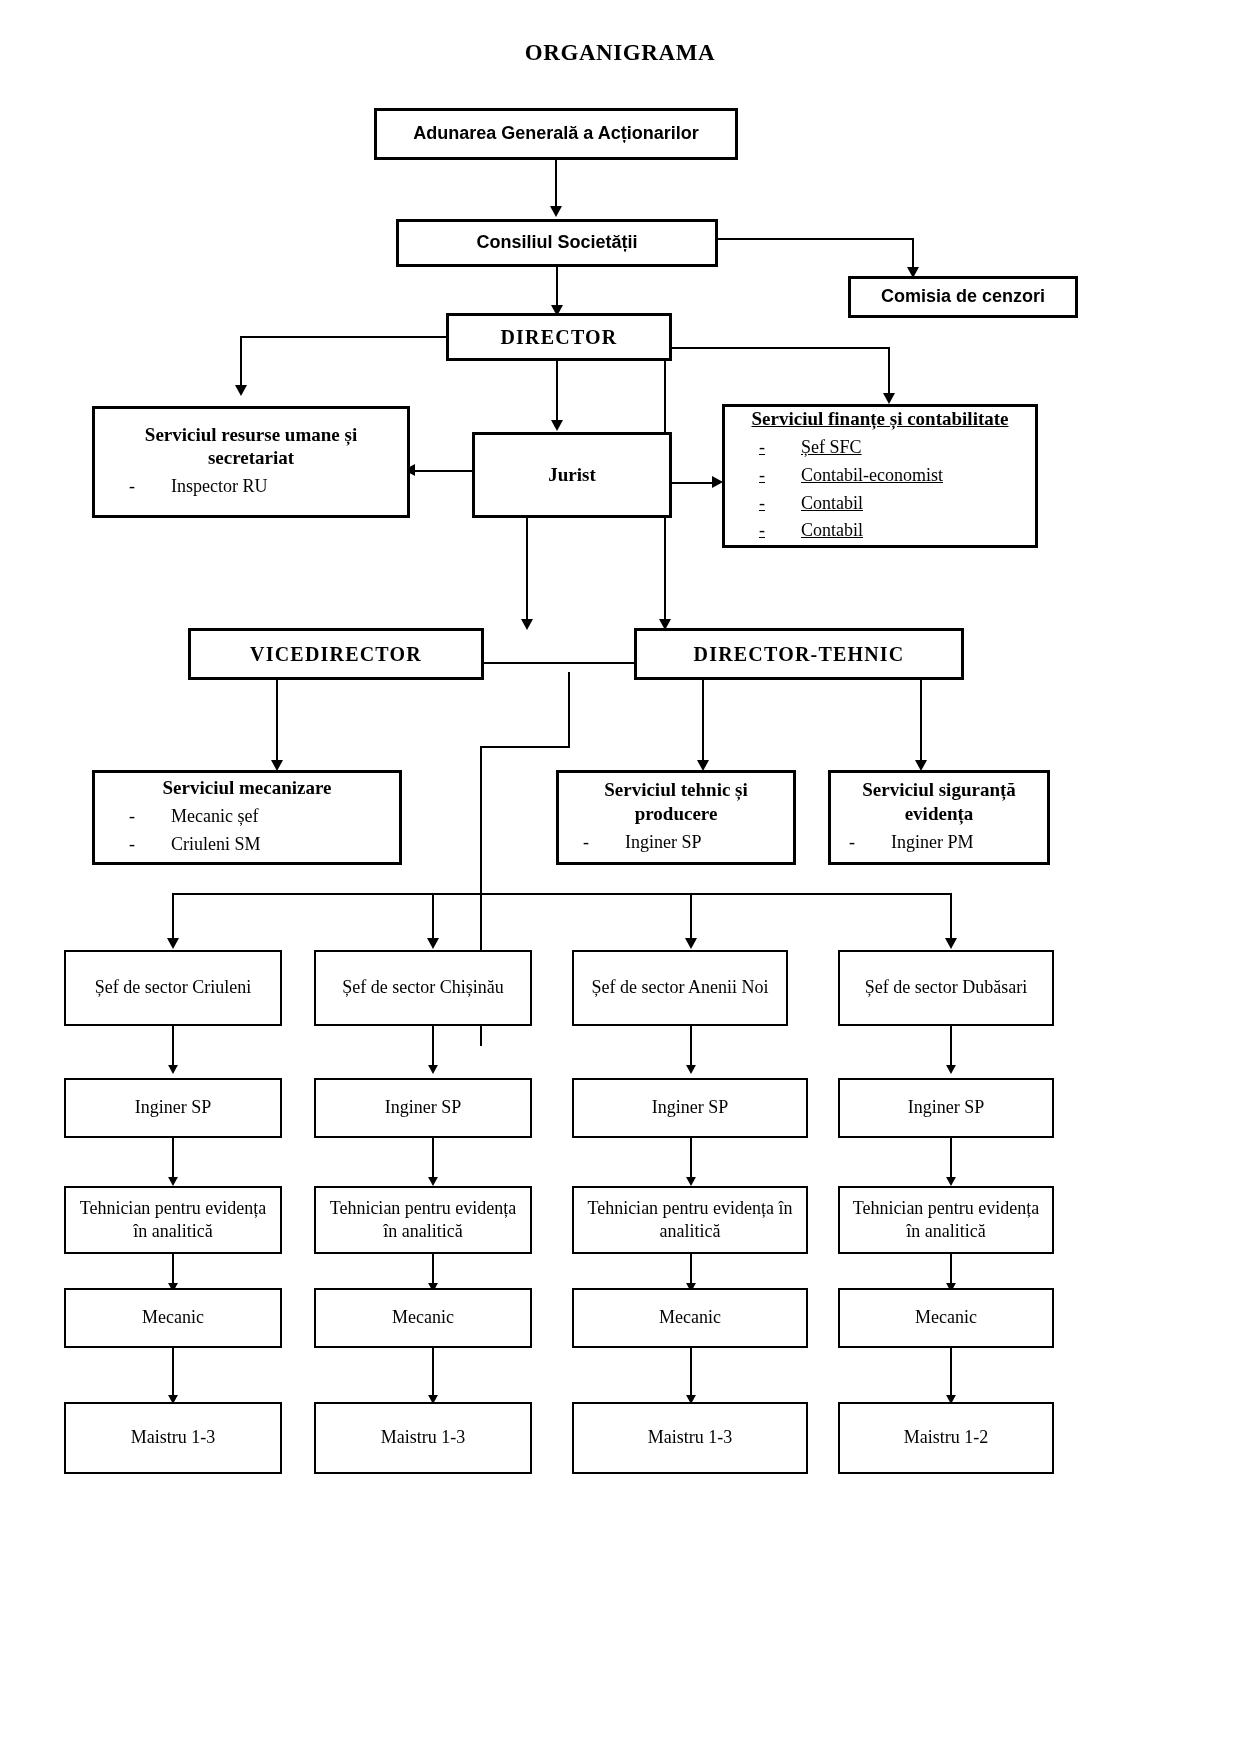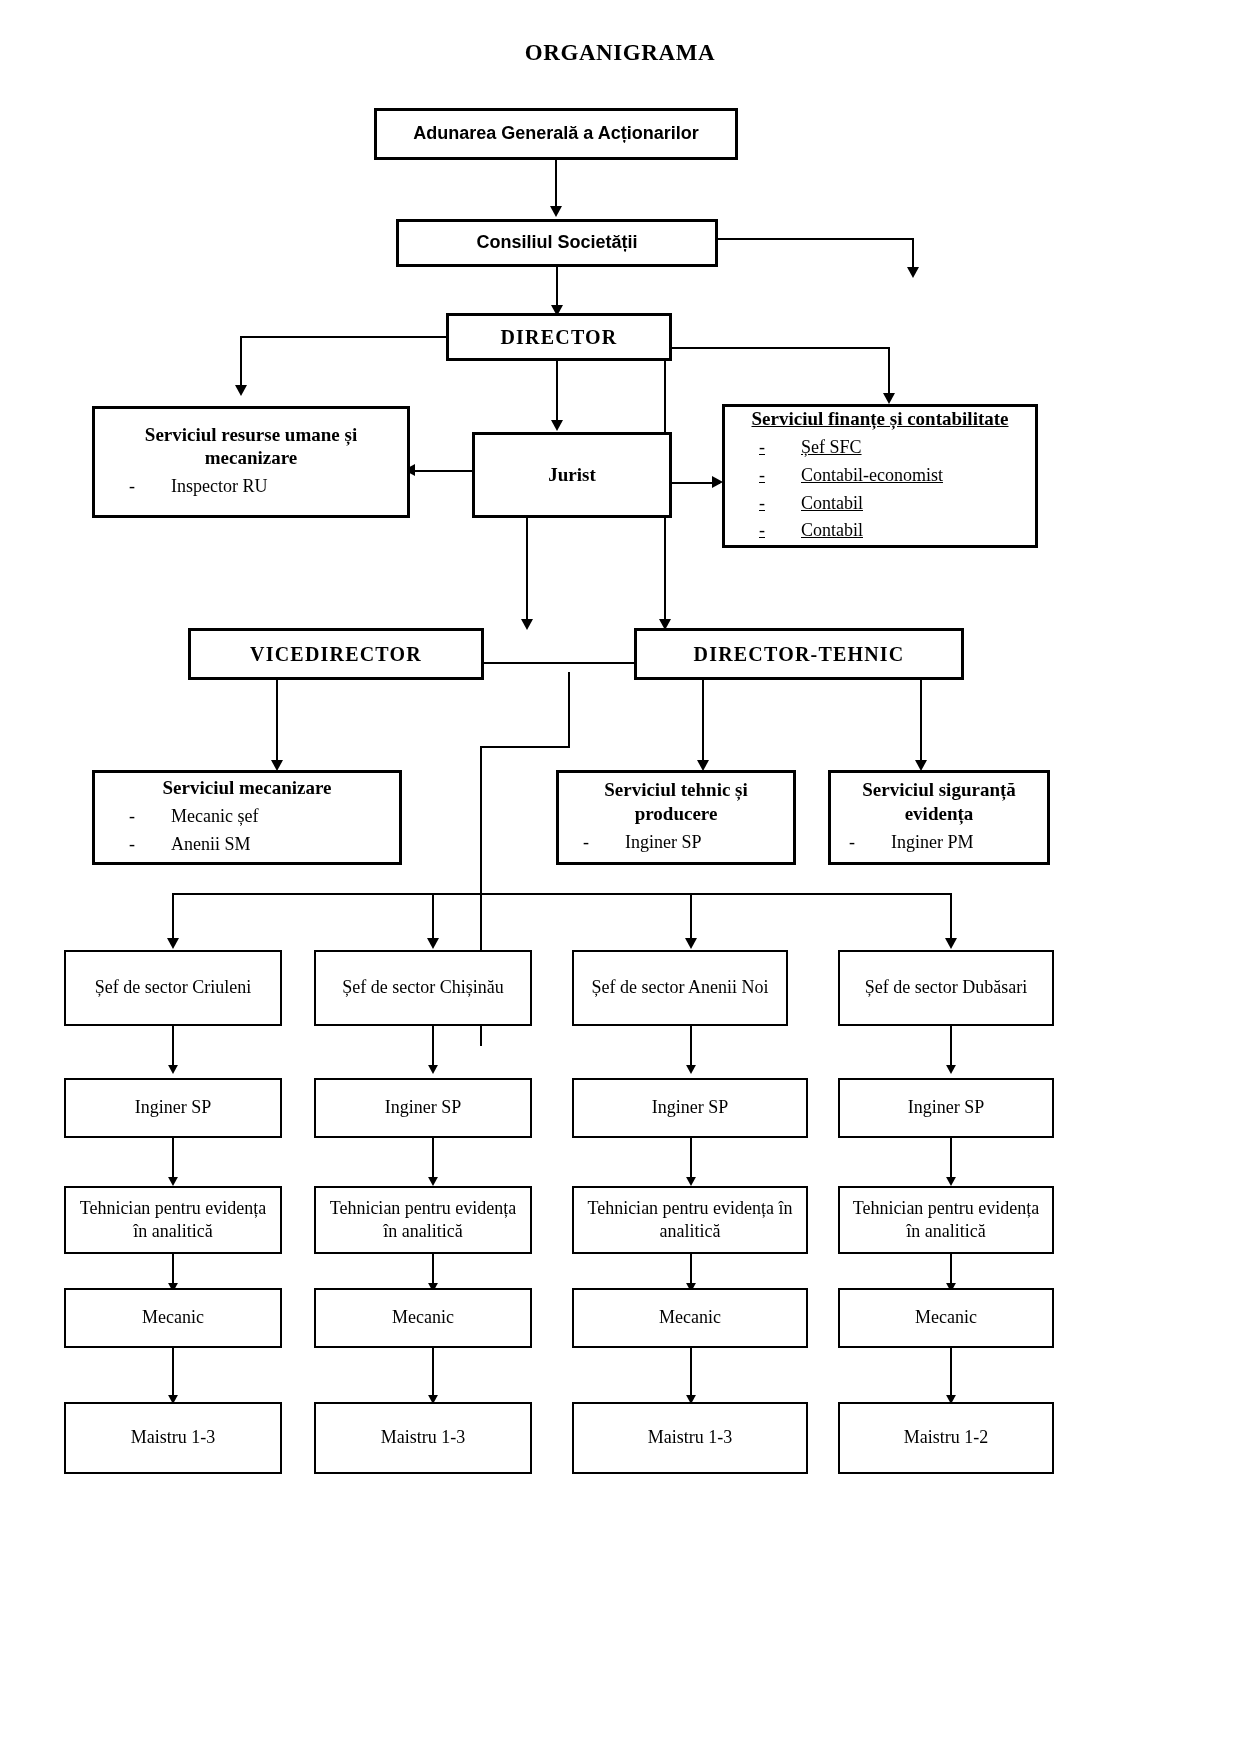--- a/index.html
+++ b/index.html
@@ -48,20 +48,23 @@
   <div class="arw dn" style="left:550px;top:206px;"></div>
 
   <div class="box" style="left:396px;top:219px;width:322px;height:48px;">
     <div class="hd sans">Consiliul Societății</div>
   </div>
 
   <div class="ln h" style="left:718px;top:238px;width:196px;"></div>
   <div class="ln v" style="left:912px;top:238px;height:34px;"></div>
   <div class="arw dn" style="left:907px;top:267px;"></div>
 
+  <div class="box" style="left:848px;top:276px;width:230px;height:42px;">
+    <div class="hd sans">Comisia de cenzori</div>
+  </div>
 
   <div class="ln v" style="left:556px;top:267px;height:42px;"></div>
   <div class="arw dn" style="left:551px;top:305px;"></div>
 
   <div class="box" style="left:446px;top:313px;width:226px;height:48px;">
     <div class="hd caps">DIRECTOR</div>
   </div>
 
   <div class="ln h" style="left:240px;top:336px;width:208px;"></div>
   <div class="ln v" style="left:240px;top:336px;height:52px;"></div>
@@ -71,21 +74,21 @@
   <div class="ln v" style="left:888px;top:347px;height:49px;"></div>
   <div class="arw dn" style="left:883px;top:393px;"></div>
 
   <div class="ln v" style="left:556px;top:361px;height:62px;"></div>
   <div class="arw dn" style="left:551px;top:420px;"></div>
 
   <div class="ln v" style="left:664px;top:361px;height:262px;"></div>
   <div class="arw dn" style="left:659px;top:619px;"></div>
 
   <div class="box" style="left:92px;top:406px;width:318px;height:112px;">
-    <div class="hd serif">Serviciul resurse umane și mecanizare</div>
+    <div class="hd serif">Serviciul resurse umane și secretariat</div>
     <ul class="sub">
       <li>
         <span class="dash">-</span>
         <span>Inspector RU</span>
       </li>
     </ul>
   </div>
 
   <div class="box" style="left:722px;top:404px;width:316px;height:144px;text-decoration:underline;">
     <div class="hd serif">Serviciul finanțe și contabilitate</div>
@@ -147,21 +150,21 @@
 
   <div class="box" style="left:92px;top:770px;width:310px;height:95px;">
     <div class="hd serif">Serviciul mecanizare</div>
     <ul class="sub">
       <li>
         <span class="dash">-</span>
         <span>Mecanic șef</span>
       </li>
       <li>
         <span class="dash">-</span>
-        <span>Anenii SM</span>
+        <span>Criuleni SM</span>
       </li>
     </ul>
   </div>
 
   <div class="box" style="left:556px;top:770px;width:240px;height:95px;">
     <div class="hd serif">Serviciul tehnic și producere</div>
     <ul class="sub" style="padding-left:24px;">
       <li>
         <span class="dash">-</span>
         <span>Inginer SP</span>

